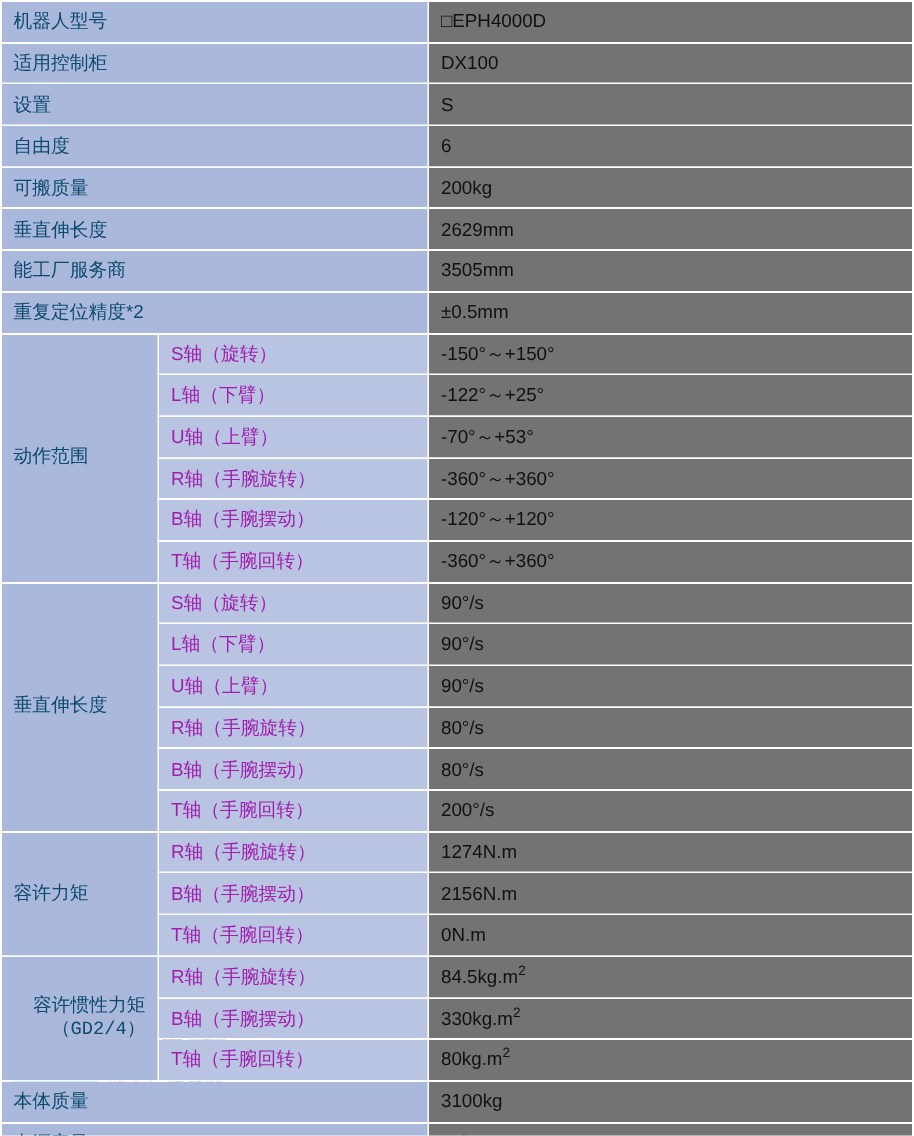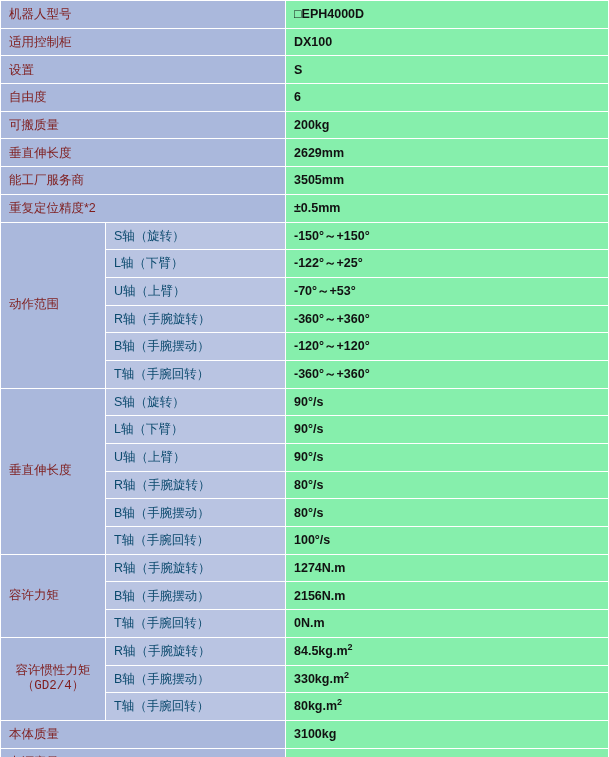--- a/index.html
+++ b/index.html
@@ -27,33 +27,32 @@
     border: 1px solid #ffffff;
     padding: 0 8px;
     height: 26.7px;
     vertical-align: middle;
     line-height: 1.15;
     overflow: hidden;
     white-space: nowrap;
   }
   td.lbl-main {
     background: #aab8dc;
-    color: #7f1d1d;
+    color: #0c4a6e;
     text-align: left;
   }
   td.lbl-sub {
     background: #b9c4e2;
-    color: #0c4a6e;
+    color: #a21caf;
     padding-left: 26px;
   }
   td.val {
-    background: #86efac;
+    background: #737373;
     color: #111111;
     padding-left: 10px;
-    font-weight: bold;
   }
   td.center-mid {
     vertical-align: middle;
     font-family: Liberation Mono, monospace;
   }
   .colw1 { width: 105px; }
   .colw2 { width: 180px; }
   .sup {
     font-size: 9px;
     vertical-align: super;
@@ -242,39 +241,39 @@
     <tr>
       <td class="lbl-sub">R轴（手腕旋转）</td>
       <td class="val">80°/s</td>
     </tr>
     <tr>
       <td class="lbl-sub">B轴（手腕摆动）</td>
       <td class="val">80°/s</td>
     </tr>
     <tr>
       <td class="lbl-sub">T轴（手腕回转）</td>
-      <td class="val">100°/s</td>
+      <td class="val">200°/s</td>
     </tr>
 
     <tr>
       <td class="lbl-main center-mid" rowspan="3">容许力矩</td>
       <td class="lbl-sub">R轴（手腕旋转）</td>
       <td class="val">1274N.m</td>
     </tr>
     <tr>
       <td class="lbl-sub">B轴（手腕摆动）</td>
       <td class="val">2156N.m</td>
     </tr>
     <tr>
       <td class="lbl-sub">T轴（手腕回转）</td>
       <td class="val">0N.m</td>
     </tr>
 
     <tr>
-      <td class="lbl-main center-mid" rowspan="3" style="text-align:center;">
+      <td class="lbl-main center-mid" rowspan="3" style="text-align:right;">
         <div>容许惯性力矩</div>
         <div>（GD2/4）</div>
       </td>
       <td class="lbl-sub">R轴（手腕旋转）</td>
       <td class="val"><span>84.5kg.m</span><span class="sup">2</span></td>
     </tr>
     <tr>
       <td class="lbl-sub">B轴（手腕摆动）</td>
       <td class="val"><span>330kg.m</span><span class="sup">2</span></td>
     </tr>

